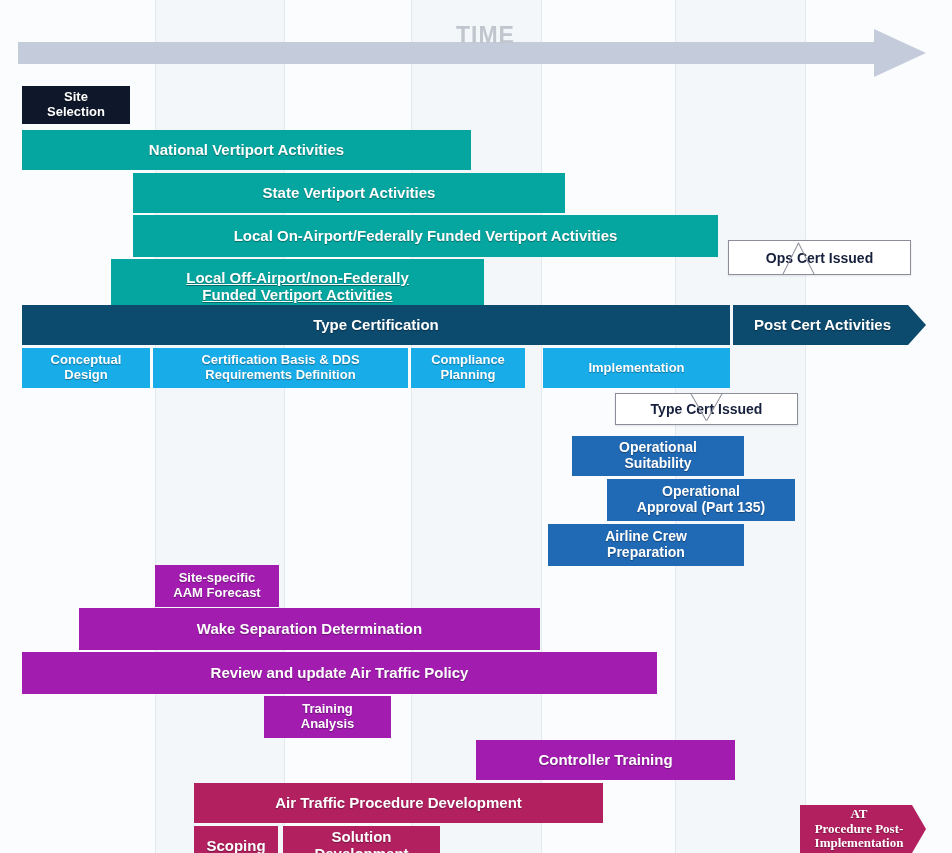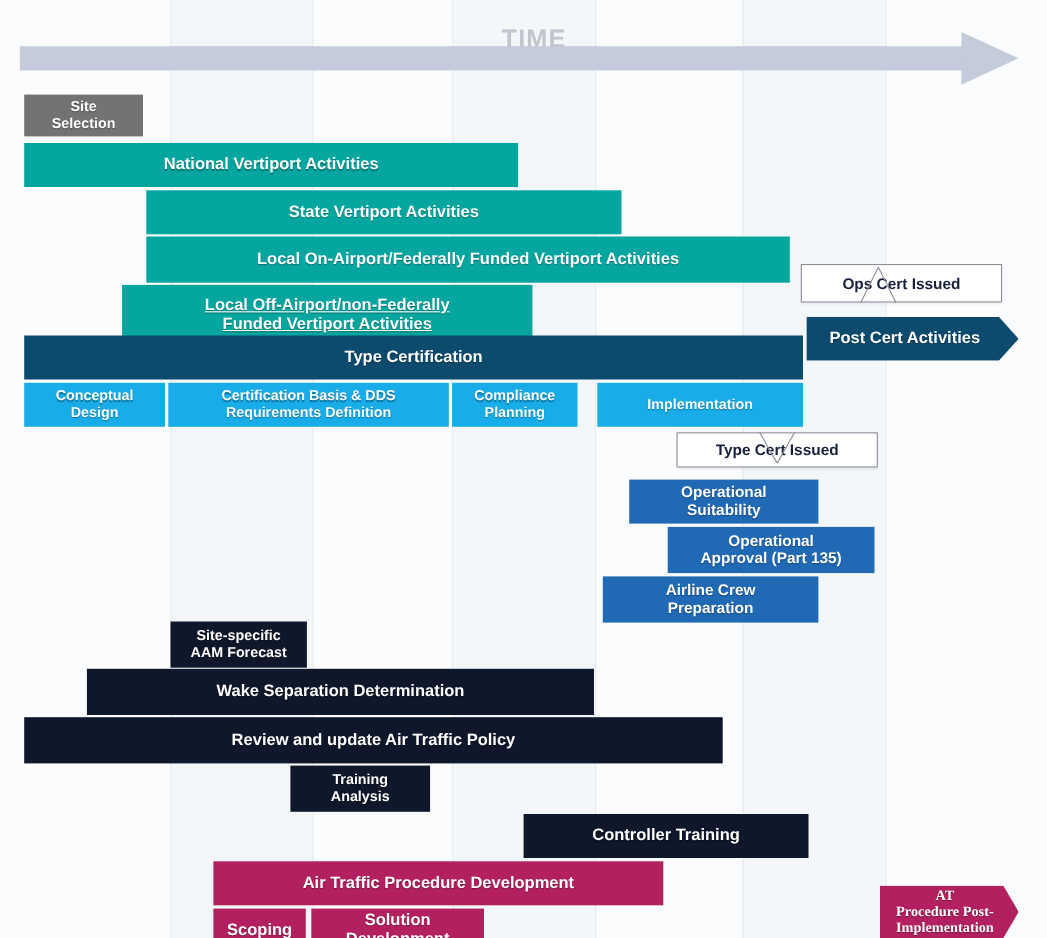--- a/index.html
+++ b/index.html
@@ -53,26 +53,26 @@
     display:flex;align-items:center;justify-content:center;
     text-align:center;
     color:#ffffff;
     font-weight:bold;
     line-height:1.12;
     box-sizing:border-box;
     padding:2px 6px;
     text-shadow:0 1px 1px rgba(0,0,0,.35);
     white-space:pre-line;
   }
-  .bar.green   { background:#737373; }
+  .bar.green   { background:#0f172a; }
   .bar.teal    { background:#06a6a0; }
   .bar.cyan    { background:#0c4a6e; }
   .bar.cyan2   { background:#18ace8; }
   .bar.blue    { background:#2069b4; }
-  .bar.navy    { background:#0f172a; }
+  .bar.navy    { background:#a21caf; }
   .bar.magenta { background:#b2205f; }
 
   
   .chev{
     clip-path:polygon(0 0, calc(100% - 18px) 0, 100% 50%, calc(100% - 18px) 100%, 0 100%);
     padding-right:20px;
   }
   .chev-sm{
     clip-path:polygon(0 0, calc(100% - 14px) 0, 100% 50%, calc(100% - 14px) 100%, 0 100%);
     padding-right:14px;
@@ -126,21 +126,21 @@
 
   <div id="bars-layer">
       <div class="bar green" style="left: 22px; top: 86px; width: 108px; height: 38px; font-size: 13px;">Site
 Selection</div>
       <div class="bar teal" style="left: 22px; top: 130px; width: 449px; height: 40px; font-size: 15px;">National Vertiport Activities</div>
       <div class="bar teal" style="left: 133px; top: 173px; width: 432px; height: 40px; font-size: 15px;">State Vertiport Activities</div>
       <div class="bar teal" style="left: 133px; top: 215px; width: 585px; height: 42px; font-size: 15px;">Local On-Airport/Federally Funded  Vertiport Activities</div>
       <div class="bar teal" style="left: 111px; top: 259px; width: 373px; height: 55px; font-size: 15px; text-decoration: underline;">Local Off-Airport/non-Federally
 Funded Vertiport Activities</div>
       <div class="bar cyan" style="left: 22px; top: 305px; width: 708px; height: 40px; font-size: 15px;">Type Certification</div>
-      <div class="bar cyan chev" style="left: 733px; top: 288px; width: 193px; height: 40px; font-size: 15px;">Post Cert Activities</div>
+      <div class="bar cyan chev" style="left: 733px; top: 305px; width: 193px; height: 40px; font-size: 15px;">Post Cert Activities</div>
       <div class="bar cyan2" style="left: 22px; top: 348px; width: 128px; height: 40px; font-size: 13px;">Conceptual
 Design</div>
       <div class="bar cyan2" style="left: 153px; top: 348px; width: 255px; height: 40px; font-size: 13px;">Certification Basis &amp; DDS
 Requirements Definition</div>
       <div class="bar cyan2" style="left: 411px; top: 348px; width: 114px; height: 40px; font-size: 13px;">Compliance
 Planning</div>
       <div class="bar cyan2" style="left: 543px; top: 348px; width: 187px; height: 40px; font-size: 13px;">Implementation</div>
       <div class="bar blue" style="left: 572px; top: 436px; width: 172px; height: 40px; font-size: 14px;">Operational
 Suitability</div>
       <div class="bar blue" style="left: 607px; top: 479px; width: 188px; height: 42px; font-size: 14px;">Operational

